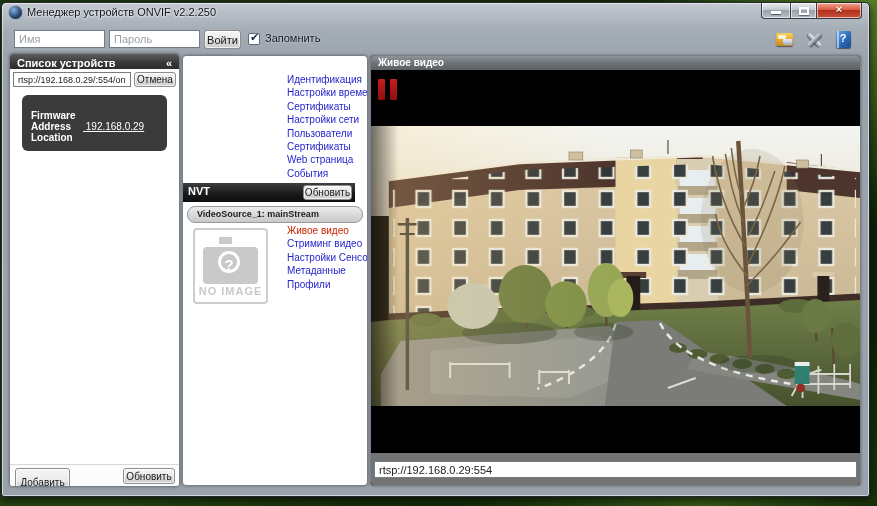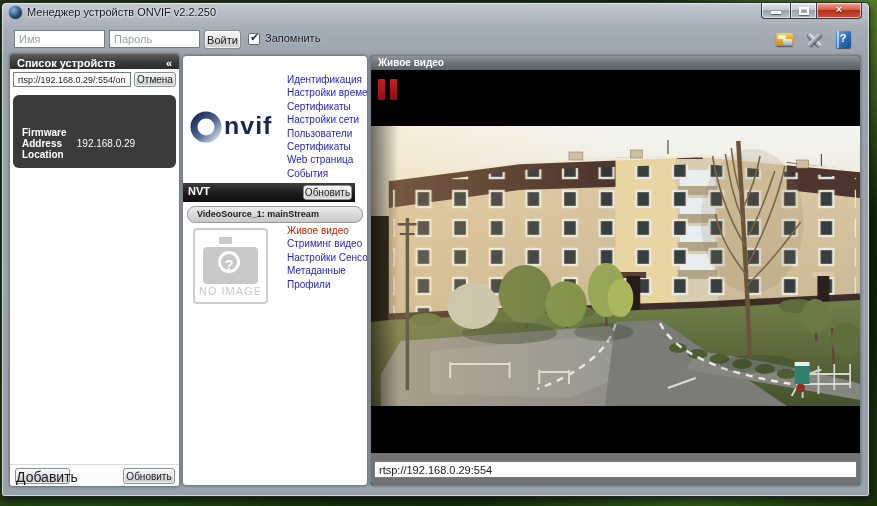--- a/index.html
+++ b/index.html
@@ -74,25 +74,25 @@
 
   
   .left-panel { left:7px; top:50px; width:171px; bottom:9px; }
   .lp-header { height:15px; background:linear-gradient(#5d5d5d,#3a3a3a 55%,#2d2d2d);
     color:#fff; font-size:11px; font-weight:bold; line-height:19px; padding:0 7px;
     display:flex; justify-content:space-between; }
   .lp-collapse { font-weight:bold; cursor:default; }
   .lp-addr { display:flex; gap:3px; padding:3px 3px 2px 3px; }
   .lp-addr input { flex:1; height:15px; font-size:9px; min-width:0; }
   .lp-cancel { width:42px; height:15px; font-size:10px; line-height:13px; }
-  .device-card { margin:6px 3px; background:#3b3b3b; border-radius:6px; color:#fff;
-    padding:32px 9px 8px 9px; font-size:10px; line-height:11px; }
+  .device-card { margin:6px 12px; background:#3b3b3b; border-radius:6px; color:#fff;
+    padding:15px 9px 8px 9px; font-size:10px; line-height:11px;text-decoration:underline; }
   .device-card .lbl { font-weight:bold; display:inline-block; min-width:52px; }
   .lp-footer { position:absolute; left:0; right:0; bottom:0; height:22px; background:#fcfcfc; border-top:1px solid #d8d8d8; }
-  .lp-add { position:absolute; left:5px; top:3px; width:55px; height:16px; font-size:14px; }
+  .lp-add { position:absolute; left:5px; top:3px; width:55px; height:28px; font-size:10px; }
   .lp-refresh { position:absolute; right:4px; top:3px; width:52px; height:16px; font-size:10px; }
 
   
   .mid-panel { left:180px; top:52px; width:186px; bottom:10px; }
   .logo { position:absolute; left:7px; top:52px; width:92px; height:36px; }
   .logo-text { position:absolute; left:34px; top:4px; font-size:25px; font-weight:bold;
     color:#18294e; letter-spacing:1px; transform:scaleY(.92); }
   .links a { display:block; font-size:10px; line-height:13.4px; color:#2424cc;
     white-space:nowrap; cursor:pointer; }
   .settings-links { position:absolute; left:104px; top:17px; }
@@ -104,21 +104,21 @@
     background:linear-gradient(#ececec,#d6d6d6 60%,#c9c9c9); border:1px solid #9a9a9a; border-radius:8px;
     font-size:9px; font-weight:bold; color:#222; line-height:15px; padding-left:9px; }
   .no-image { position:absolute; left:10px; top:172px; width:75px; height:76px;
     border:2px solid #cdcdcd; border-radius:4px; }
   .cam-flash { position:absolute; left:24px; top:7px; width:13px; height:7px; background:#c9c9c9; }
   .cam-body { position:absolute; left:8px; top:17px; width:55px; height:37px; background:#c9c9c9; border-radius:4px; }
   .cam-lens { position:absolute; left:15px; top:4px; width:22px; height:22px; border:3px solid #fff;
     border-radius:50%; text-align:center; }
   .cam-q { color:#fff; font-weight:bold; font-size:15px; line-height:21px; }
   .no-image-label { position:absolute; left:0; right:0; bottom:5px; text-align:center;
-    color:#c9c9c9; font-weight:normal; font-size:11px; letter-spacing:1px; }
+    color:#c9c9c9; font-weight:bold; font-size:11px; letter-spacing:1px; }
   .stream-links { position:absolute; left:104px; top:168px; }
   .stream-links a.active { color:#cc2200; }
 
   
   .right-panel { left:368px; top:52px; right:8px; bottom:10px; background:#000; }
   .rp-header { height:14px; background:linear-gradient(#8f9499,#6b7075 55%,#5c6166);
     color:#fff; font-size:10px; font-weight:bold; line-height:14px; padding-left:7px; }
   .video-stage { position:absolute; left:0; right:0; top:14px; bottom:32px; background:#000; overflow:hidden; }
   .pause-icon { position:absolute; left:7px; top:9px; width:20px; height:21px; }
   .pause-icon span { position:absolute; top:0; width:7px; height:21px; border-radius:1px;
@@ -188,33 +188,20 @@
       </div>
       <div><span class="lbl">Location</span></div>
     </div>
     <div class="lp-footer">
       <button class="btn lp-add">Добавить</button>
       <button class="btn lp-refresh">Обновить</button>
     </div>
   </div>
 
   <div class="panel mid-panel">
-    <div class="logo">
-      <svg width="36" height="36" viewBox="0 0 36 36">
-        <defs>
-          <linearGradient id="og" x1="0" y1="0" x2="1" y2="1">
-            <stop offset="0" stop-color="#14264c"></stop>
-              <stop offset=".55" stop-color="#51689a"></stop>
-              <stop offset="1" stop-color="#cfd8e4"></stop>
-          </linearGradient>
-        </defs>
-        <circle cx="16" cy="19" r="12" fill="none" stroke="url(#og)" stroke-width="7"></circle>
-      </svg>
-      <span class="logo-text">nvif</span>
-    </div>
     <div class="links settings-links">
       <a>Идентификация</a>
       <a>Настройки времени</a>
       <a>Сертификаты</a>
       <a>Настройки сети</a>
       <a>Пользователи</a>
       <a>Сертификаты</a>
       <a>Web страница</a>
       <a>События</a>
     </div>

